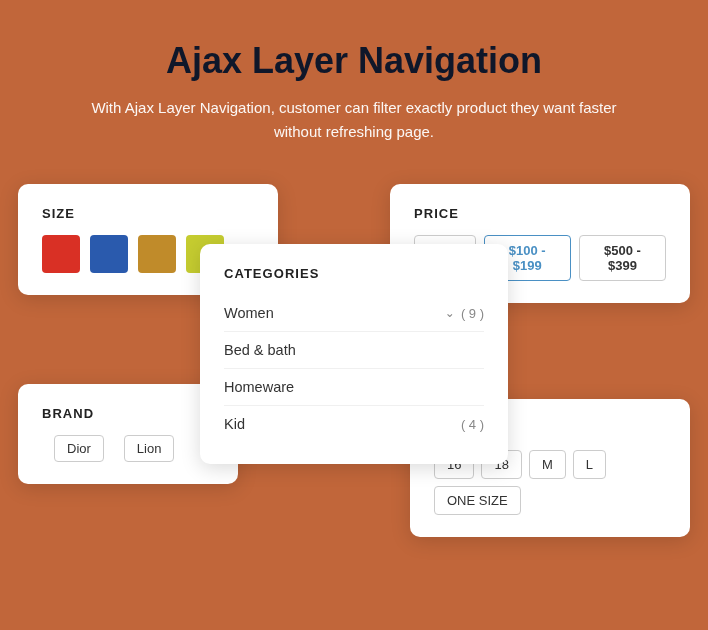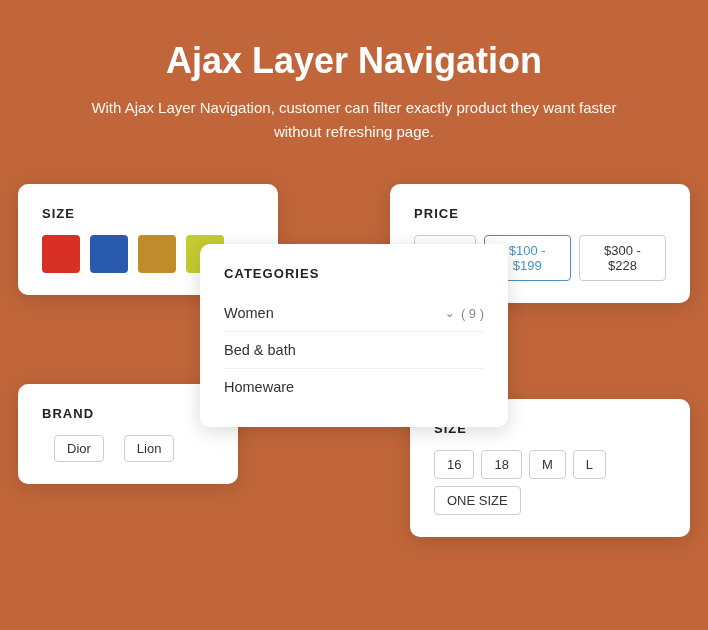--- a/index.html
+++ b/index.html
@@ -12,21 +12,21 @@
       overflow: hidden;
       position: relative;
     }
 
     .header {
       text-align: center;
       padding: 40px 80px 30px;
     }
 
     .header h1 {
-      color: #ffffff;
+      color: #0f172a;
       font-size: 36px;
       font-weight: 800;
       margin-bottom: 14px;
     }
 
     .header p {
       color: #fff;
       font-size: 15px;
       line-height: 1.6;
       opacity: 0.95;
@@ -82,21 +82,21 @@
 
     .price-buttons {
       display: flex;
       gap: 8px;
     }
 
     .price-btn {
       padding: 7px 12px;
       border-radius: 4px;
       font-size: 13px;
-      font-weight: 400;
+      font-weight: 700;
       cursor: pointer;
       border: 1.5px solid #ccc;
       background: #fff;
       color: #333;
     }
 
     .price-btn.active {
       border-color: #4a90c4;
       color: #4a90c4;
       background: #fff;
@@ -202,21 +202,21 @@
       <div class="swatch" style="background-color:#c08b2a;"></div>
       <div class="swatch" style="background-color:#c5cc30;"></div>
     </div>
   </div>
 
   <div class="card price-card">
     <div class="card-label">PRICE</div>
     <div class="price-buttons">
       <button class="price-btn">0 - $99</button>
       <button class="price-btn active">$100 - $199</button>
-      <button class="price-btn">$300 - $228</button>
+      <button class="price-btn">$500 - $399</button>
     </div>
   </div>
 
   <div class="card categories-card">
     <div class="card-label">CATEGORIES</div>
 
     <div class="cat-item">
       <span>Women</span>
       <span class="cat-right">
         <span class="chevron">⌄</span>
@@ -227,20 +227,26 @@
     <div class="cat-item">
       <span>Bed &amp; bath</span>
       <span class="cat-right"></span>
     </div>
 
     <div class="cat-item">
       <span>Homeware</span>
       <span class="cat-right"></span>
     </div>
 
+    <div class="cat-item">
+      <span>Kid</span>
+      <span class="cat-right">
+        <span>( 4 )</span>
+      </span>
+    </div>
   </div>
 
   <div class="card brand-card">
     <div class="card-label">BRAND</div>
     <div class="brand-tags">
       <span class="brand-tag">Dior</span>
       <span class="brand-tag">Lion</span>
     </div>
   </div>
 

